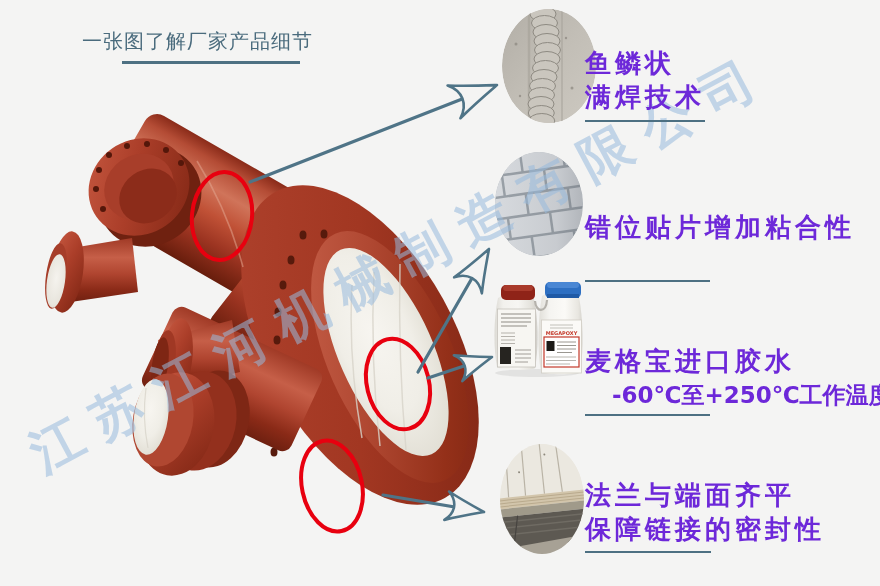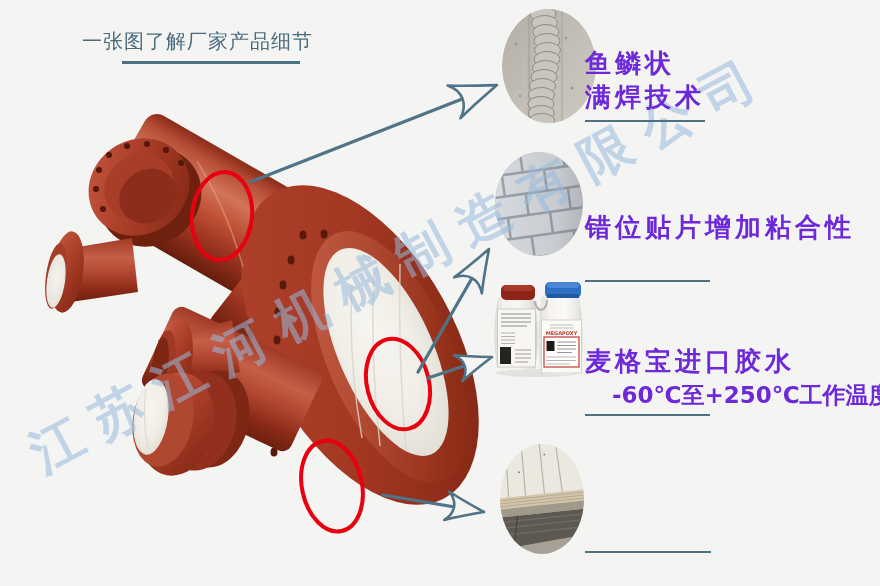--- a/index.html
+++ b/index.html
@@ -366,16 +366,18 @@
   </div>
   <div class="rule r2"></div>
 
   <div class="dblock d3">
     <div class="dline">麦格宝进口胶水</div>
     <div class="dline tight">-60℃至+250℃工作温度</div>
   </div>
   <div class="rule r3"></div>
 
   <div class="dblock d4">
+    <div class="dline">法兰与端面齐平</div>
+    <div class="dline">保障链接的密封性</div>
   </div>
   <div class="rule r4"></div>
 
 </div>
 
 </body></html>

